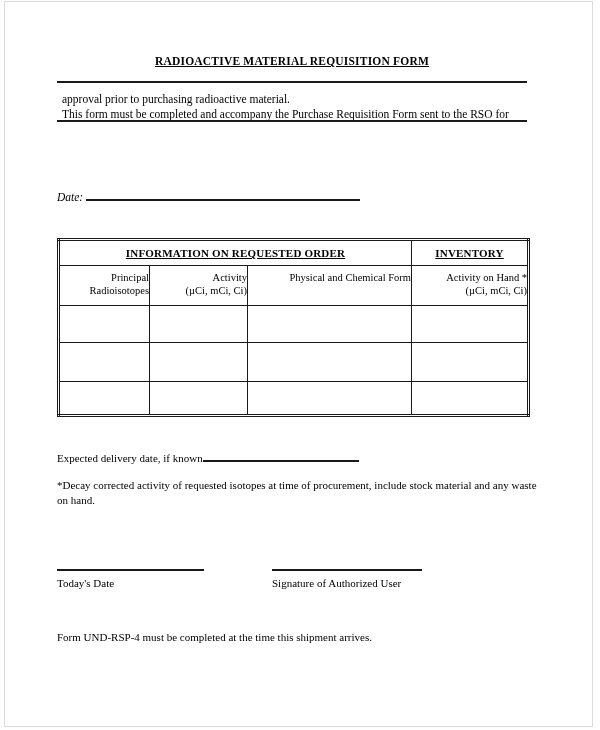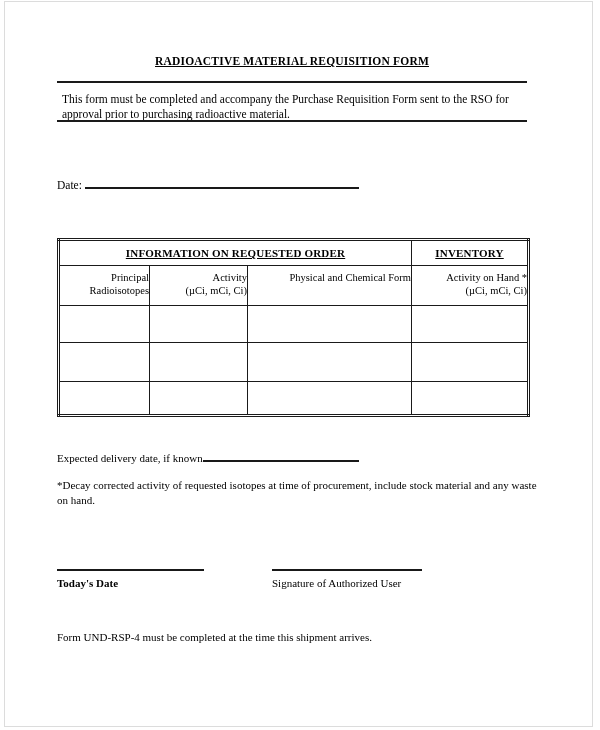--- a/index.html
+++ b/index.html
@@ -16,21 +16,21 @@
     position:absolute; top:55px; left:57px; width:470px; text-align:center;
     font-size:11.5px; font-weight:bold; letter-spacing:0.2px;
     text-decoration:underline; white-space:nowrap;
   }
   .rule { position:absolute; left:57px; width:470px; height:2px; background:#1a1a1a; }
   #rule-top { top:81px; }
   #rule-mid { top:120px; }
   .intro { position:absolute; top:92px; left:62px; font-size:11.5px; line-height:14.5px; white-space:nowrap; }
   .fill-row { position:absolute; left:57px; font-size:11.5px; white-space:nowrap; }
   #auth-row { top:156px; }
-  #date-row { top:176px; }
+  #date-row { top:188px;font-style:italic; }
   #expected-row { top:449px; font-size:11px; }
   .fill-line {
     display:inline-block; border-bottom:2px solid #191919; height:11px;
     vertical-align:baseline;
   }
   #auth-line { width:224px; }
   #date-line { width:274px; margin-left:3px; }
   #expected-line { width:156px; }
   table#req-table {
     position:absolute; top:238px; left:57px; width:470px;
@@ -48,36 +48,36 @@
     line-height:13px; white-space:pre-line;
   }
   #req-table tr.brow1 td { height:36px; }
   #req-table tr.brow2 td { height:38px; }
   #req-table tr.brow3 td { height:32px; }
   .footnote { position:absolute; top:478px; left:57px; font-size:11px; line-height:14.5px; white-space:nowrap; }
   .sig-line { position:absolute; top:569px; height:2px; background:#191919; }
   #sig-line-left { left:57px; width:147px; }
   #sig-line-right { left:272px; width:150px; }
   .sig-label { position:absolute; top:577px; font-size:11px; white-space:nowrap; }
-  #sig-label-left { left:57px;font-weight:bold; }
+  #sig-label-left { left:57px; }
   #sig-label-right { left:272px; }
   .footer-note { position:absolute; top:631px; left:57px; font-size:11px; white-space:nowrap; }
 </style>
 </head>
 <body>
 
 <div id="page">
   <div class="page-edge"></div>
 
   <div class="title">RADIOACTIVE MATERIAL REQUISITION FORM</div>
 
   <div class="rule" id="rule-top"></div>
   <div class="intro">
+    <div>approval prior to purchasing radioactive material.</div>
     <div>This form must be completed and accompany the Purchase Requisition Form sent to the RSO for</div>
-    <div>approval prior to purchasing radioactive material.</div>
   </div>
   <div class="rule" id="rule-mid"></div>
 
 
   <div class="fill-row" id="date-row">
     <span>Date:</span><span class="fill-line" id="date-line"></span>
   </div>
 
   <table id="req-table">
     <colgroup>

